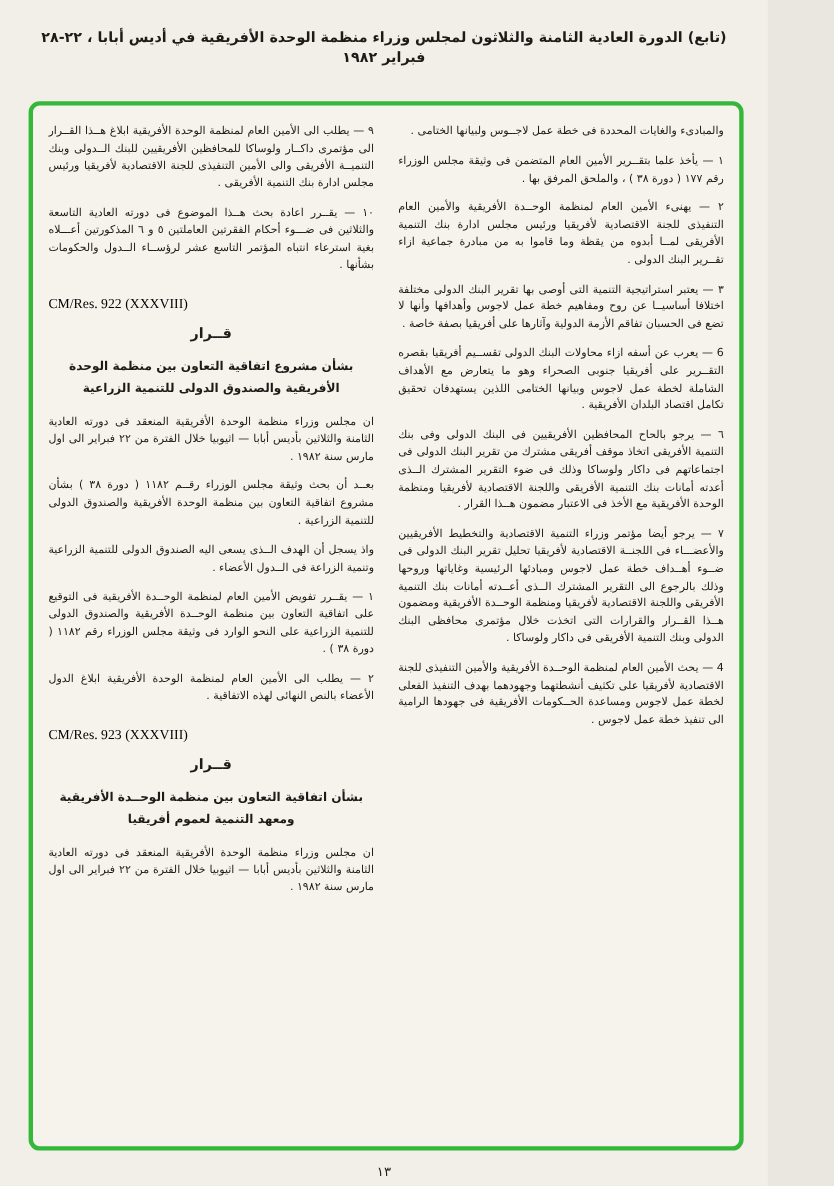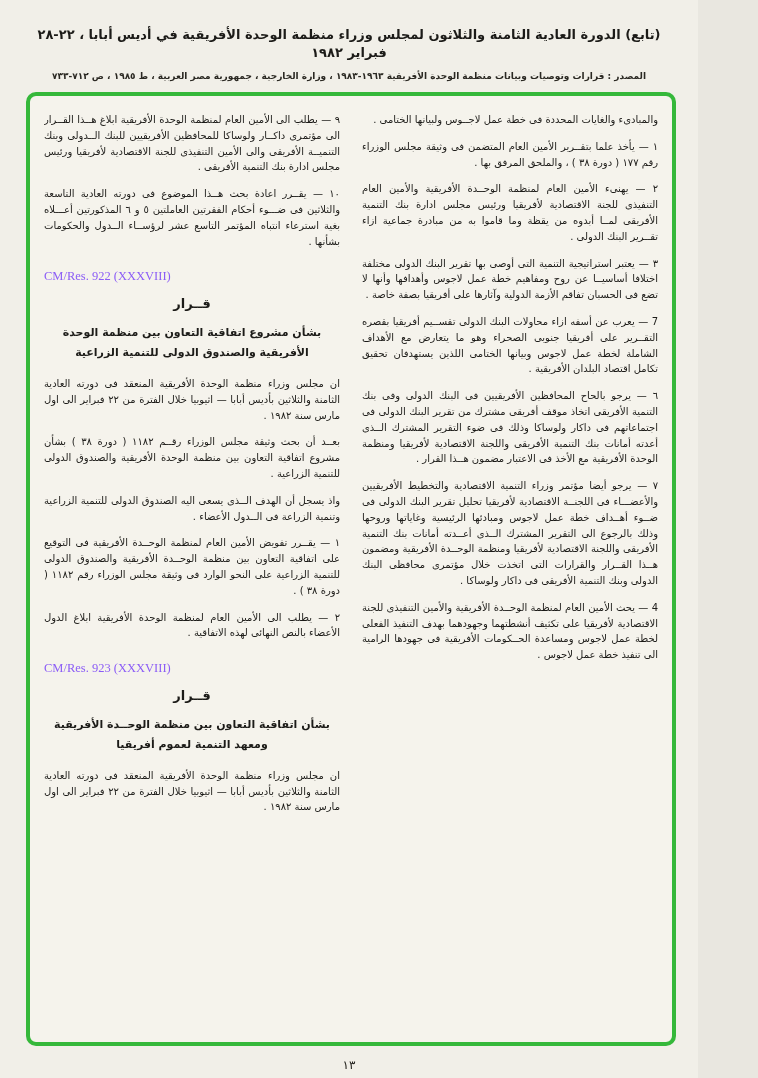--- a/index.html
+++ b/index.html
@@ -64,21 +64,21 @@
     text-align: justify;
     font-size: 10px;
     line-height: 1.58;
     margin: 0 0 11px 0;
   }
   .res-code {
     direction: ltr;
     text-align: left;
     font-family: "Liberation Serif", serif;
     font-size: 12.5px;
-    color: #8b5cf6;
+    color: #000000;
     margin: 20px 0 12px 0;
   }
   .res-heading {
     direction: rtl;
     text-align: center;
     font-weight: bold;
     font-size: 13px;
     margin: 10px 0 12px 0;
   }
   .res-title {
@@ -100,32 +100,31 @@
     color: #23221d;
   }
 </style>
 </head>
 <body>
 
 <div class="page">
 
   <div class="header">
     <div class="header-title">(تابع) الدورة العادية الثامنة والثلاثون لمجلس وزراء منظمة الوحدة الأفريقية في أديس أبابا ، ٢٢-٢٨ فبراير ١٩٨٢</div>
-    <div class="header-source">المصدر : قرارات وتوصيات وبيانات منظمة الوحدة الأفريقية ١٩٦٣-١٩٨٣ ، وزارة الخارجية ، جمهورية مصر العربية ، ط ١٩٨٥ ، ص ٧١٢-٧٣٣</div>
   </div>
 
   <div class="content-frame">
     <div class="columns">
 
       <div class="col">
         <p class="para">والمبادىء والغايات المحددة فى خطة عمل لاجــوس ولبيانها الختامى .</p>
         <p class="para">١ — يأخذ علما بتقــرير الأمين العام المتضمن فى وثيقة مجلس الوزراء رقم ١٧٧ ( دورة ٣٨ ) ، والملحق المرفق بها .</p>
         <p class="para">٢ — يهنىء الأمين العام لمنظمة الوحــدة الأفريقية والأمين العام التنفيذى للجنة الاقتصادية لأفريقيا ورئيس مجلس ادارة بنك التنمية الأفريقى لمــا أبدوه من يقظة وما قاموا به من مبادرة جماعية ازاء تقــرير البنك الدولى .</p>
         <p class="para">٣ — يعتبر استراتيجية التنمية التى أوصى بها تقرير البنك الدولى مختلفة اختلافا أساسيــا عن روح ومفاهيم خطة عمل لاجوس وأهدافها وأنها لا تضع فى الحسبان تفاقم الأزمة الدولية وآثارها على أفريقيا بصفة خاصة .</p>
-        <p class="para">7 — يعرب عن أسفه ازاء محاولات البنك الدولى تقســيم أفريقيا بقصره التقــرير على أفريقيا جنوبى الصحراء وهو ما يتعارض مع الأهداف الشاملة لخطة عمل لاجوس وبيانها الختامى اللذين يستهدفان تحقيق تكامل اقتصاد البلدان الأفريقية .</p>
+        <p class="para">6 — يعرب عن أسفه ازاء محاولات البنك الدولى تقســيم أفريقيا بقصره التقــرير على أفريقيا جنوبى الصحراء وهو ما يتعارض مع الأهداف الشاملة لخطة عمل لاجوس وبيانها الختامى اللذين يستهدفان تحقيق تكامل اقتصاد البلدان الأفريقية .</p>
         <p class="para">٦ — يرجو بالحاح المحافظين الأفريقيين فى البنك الدولى وفى بنك التنمية الأفريقى اتخاذ موقف أفريقى مشترك من تقرير البنك الدولى فى اجتماعاتهم فى داكار ولوساكا وذلك فى ضوء التقرير المشترك الــذى أعدته أمانات بنك التنمية الأفريقى واللجنة الاقتصادية لأفريقيا ومنظمة الوحدة الأفريقية مع الأخذ فى الاعتبار مضمون هــذا القرار .</p>
         <p class="para">٧ — يرجو أيضا مؤتمر وزراء التنمية الاقتصادية والتخطيط الأفريقيين والأعضـــاء فى اللجنــة الاقتصادية لأفريقيا تحليل تقرير البنك الدولى فى ضــوء أهــداف خطة عمل لاجوس ومبادئها الرئيسية وغاياتها وروحها وذلك بالرجوع الى التقرير المشترك الــذى أعــدته أمانات بنك التنمية الأفريقى واللجنة الاقتصادية لأفريقيا ومنظمة الوحــدة الأفريقية ومضمون هــذا القــرار والقرارات التى اتخذت خلال مؤتمرى محافظى البنك الدولى وبنك التنمية الأفريقى فى داكار ولوساكا .</p>
         <p class="para">4 — يحث الأمين العام لمنظمة الوحــدة الأفريقية والأمين التنفيذى للجنة الاقتصادية لأفريقيا على تكثيف أنشطتهما وجهودهما بهدف التنفيذ الفعلى لخطة عمل لاجوس ومساعدة الحــكومات الأفريقية فى جهودها الرامية الى تنفيذ خطة عمل لاجوس .</p>
       </div>
 
       <div class="col">
         <p class="para">٩ — يطلب الى الأمين العام لمنظمة الوحدة الأفريقية ابلاغ هــذا القــرار الى مؤتمرى داكــار ولوساكا للمحافظين الأفريقيين للبنك الــدولى وبنك التنميــة الأفريقى والى الأمين التنفيذى للجنة الاقتصادية لأفريقيا ورئيس مجلس ادارة بنك التنمية الأفريقى .</p>
         <p class="para">١٠ — يقــرر اعادة بحث هــذا الموضوع فى دورته العادية التاسعة والثلاثين فى ضـــوء أحكام الفقرتين العاملتين ٥ و ٦ المذكورتين أعـــلاه بغية استرعاء انتباه المؤتمر التاسع عشر لرؤســاء الــدول والحكومات بشأنها .</p>
 
         <div class="res-code">CM/Res. 922 (XXXVIII)</div>

